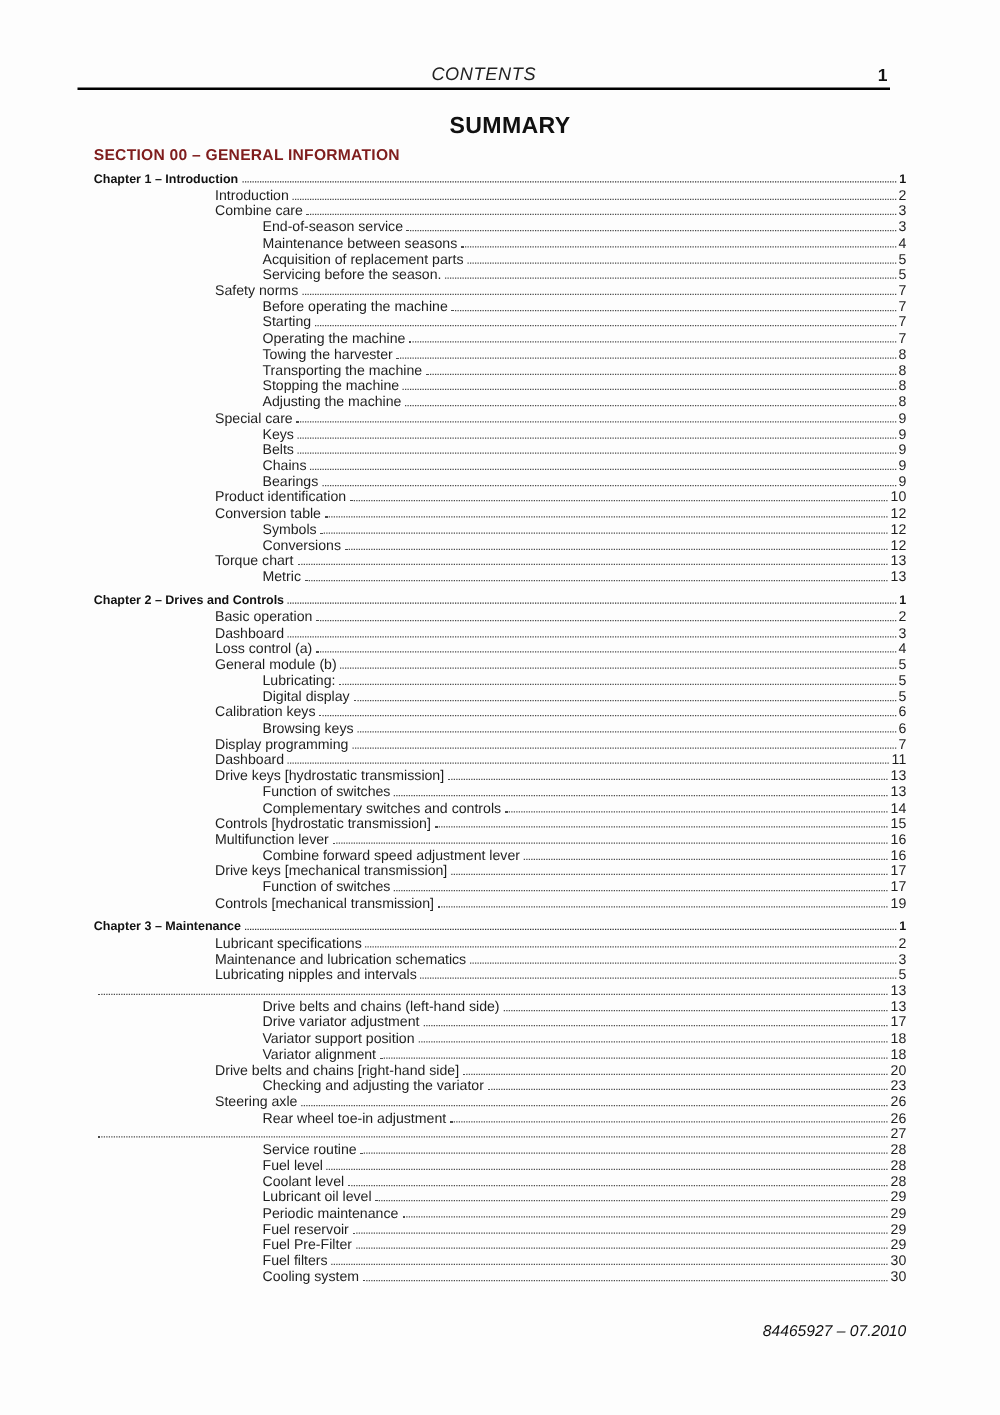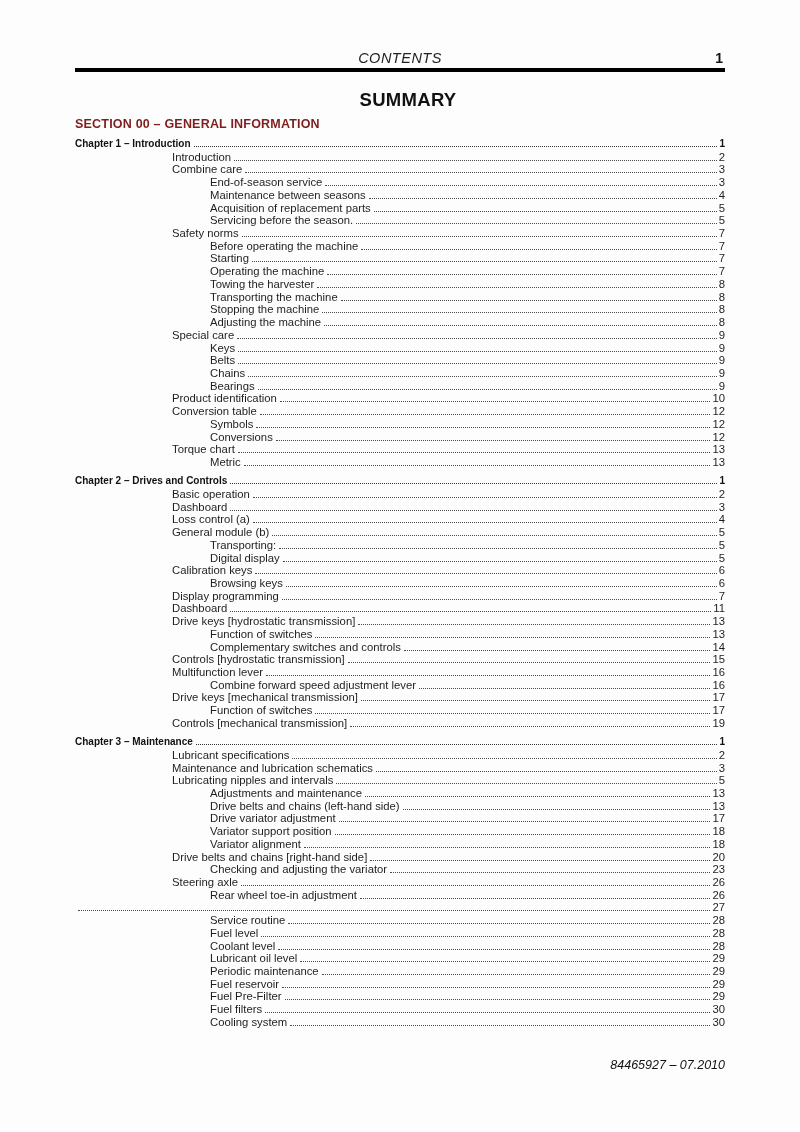--- a/index.html
+++ b/index.html
@@ -4,22 +4,22 @@
 <style>
   * { margin:0; padding:0; box-sizing:border-box; }
   html,body { background:#e9e9e9; }
   body { font-family:"Liberation Sans", sans-serif; }
   .page {
     position:relative; width:800px; height:1132px; margin:0 auto;
     background:#fdfdfd; color:#1e1e1e; overflow:hidden;
   }
   
   .running-header {
-    position:absolute; top:48px; left:75px; width:650px;
-    border-bottom:4px solid #000000; padding-bottom:3px; height:24px;
+    position:absolute; top:48px; left:62px; width:650px;
+    border-bottom:2px solid #000000; padding-bottom:3px; height:24px;
   }
   .running-header .doc-title {
     position:absolute; left:0; right:0; bottom:2px; text-align:center;
     font-style:italic; font-size:14.5px; letter-spacing:0.5px; color:#222;
   }
   .running-header .page-num {
     position:absolute; right:2px; bottom:2px;
     font-weight:bold; font-size:14px; color:#111;
   }
   
@@ -219,21 +219,21 @@
           <span class="toc-label">Loss control (a)</span>
           <span class="toc-leader"></span>
           <span class="toc-page">4</span>
         </div>
         <div class="toc-row lvl1">
           <span class="toc-label">General module (b)</span>
           <span class="toc-leader"></span>
           <span class="toc-page">5</span>
         </div>
         <div class="toc-row lvl2">
-          <span class="toc-label">Transporting:</span>
+          <span class="toc-label">Lubricating:</span>
           <span class="toc-leader"></span>
           <span class="toc-page">5</span>
         </div>
         <div class="toc-row lvl2">
           <span class="toc-label">Digital display</span>
           <span class="toc-leader"></span>
           <span class="toc-page">5</span>
         </div>
         <div class="toc-row lvl1">
           <span class="toc-label">Calibration keys</span>
@@ -314,21 +314,20 @@
           <span class="toc-label">Maintenance and lubrication schematics</span>
           <span class="toc-leader"></span>
           <span class="toc-page">3</span>
         </div>
         <div class="toc-row lvl1">
           <span class="toc-label">Lubricating nipples and intervals</span>
           <span class="toc-leader"></span>
           <span class="toc-page">5</span>
         </div>
         <div class="toc-row lvl2">
-          <span class="toc-label">Adjustments and maintenance</span>
           <span class="toc-leader"></span>
           <span class="toc-page">13</span>
         </div>
         <div class="toc-row lvl2">
           <span class="toc-label">Drive belts and chains (left-hand side)</span>
           <span class="toc-leader"></span>
           <span class="toc-page">13</span>
         </div>
         <div class="toc-row lvl2">
           <span class="toc-label">Drive variator adjustment</span>

